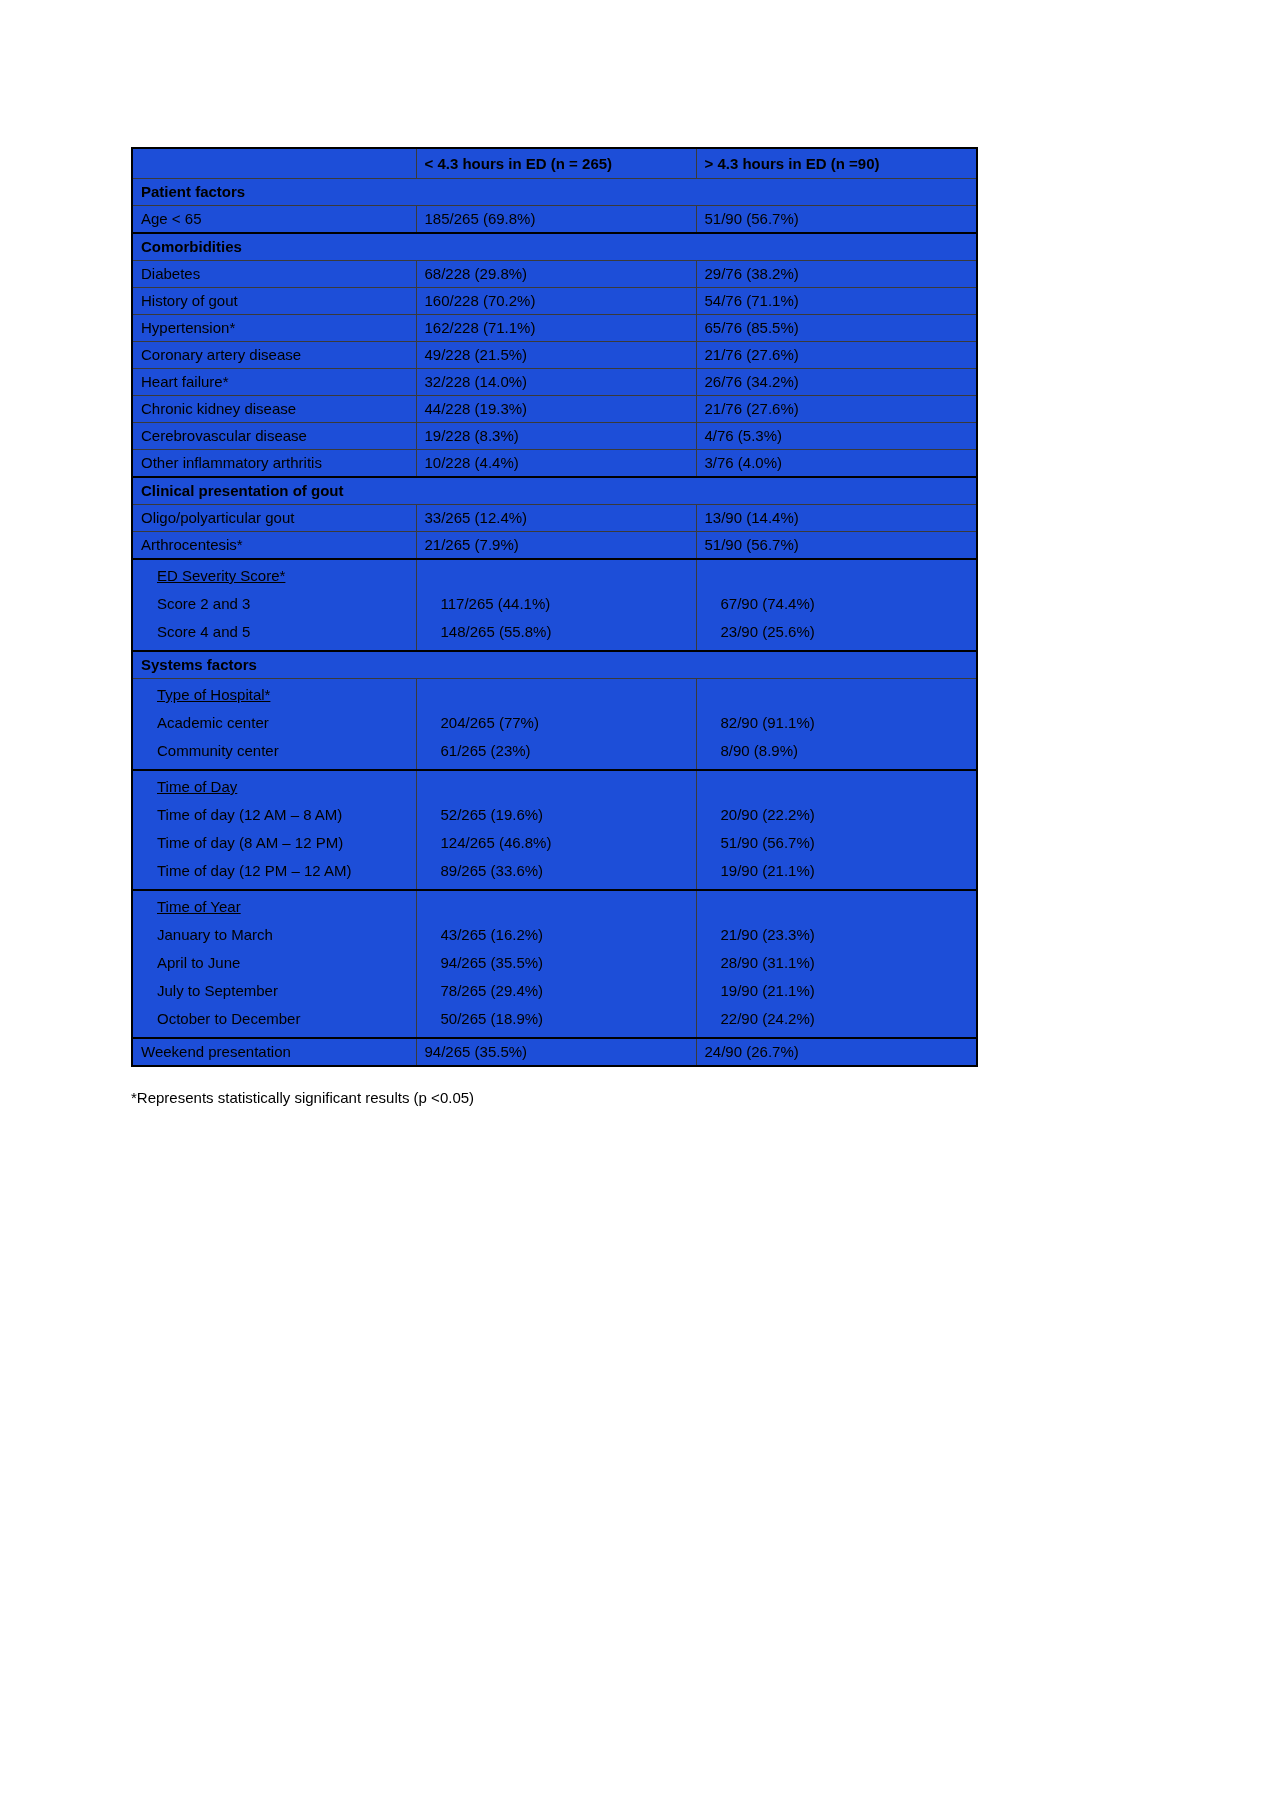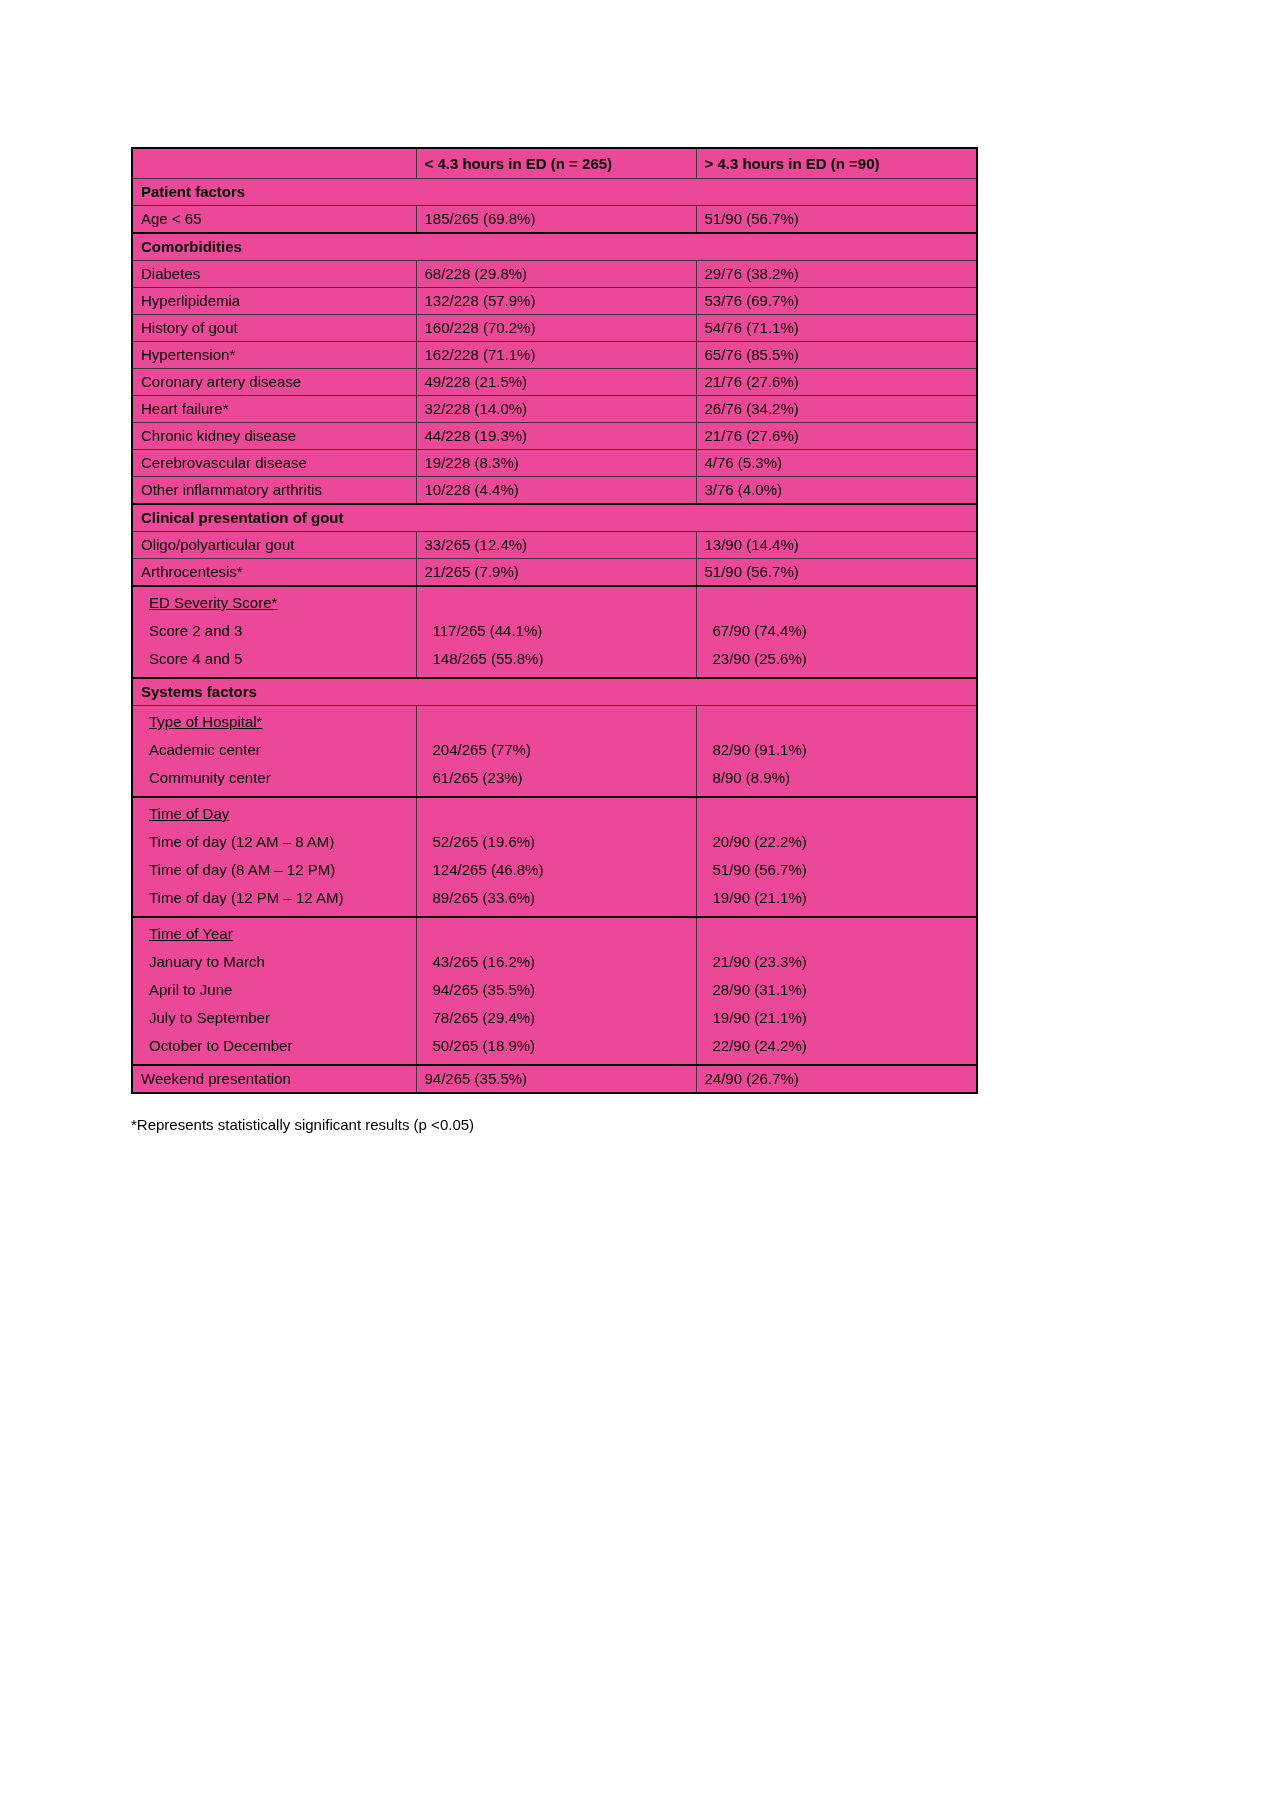--- a/index.html
+++ b/index.html
@@ -7,42 +7,42 @@
   html, body { background: #ffffff; }
   body { font-family: "Liberation Sans", sans-serif; color: #000; }
   .page { position: relative; width: 1280px; height: 1813px; background: #fff; overflow: hidden; }
   .content { position: absolute; left: 131px; top: 147px; width: 846px; }
 
   table.tbl {
     border-collapse: collapse;
     table-layout: fixed;
     width: 845px;
     font-size: 15px;
-    background: #ec4899;
+    background: #1d4ed8;
     border: 2px solid #000;
   }
   .tbl col.c1 { width: 284px; }
   .tbl col.c2 { width: 280px; }
   .tbl col.c3 { width: 281px; }
 
   .tbl th, .tbl td {
     border: 1px solid #3a3a3a;
     padding: 2px 8px;
     vertical-align: top;
     text-align: left;
     line-height: 22px;
     height: 27px;
     overflow: hidden;
     white-space: nowrap;
   }
   .tbl thead th { font-weight: bold; height: 30px; line-height: 25px; }
   tr.section td { font-weight: bold; }
   tr.thick td, tr.thick th { border-top: 2px solid #000; }
 
-  tr.group td { padding: 2px 8px 4px 16px; height: auto; }
+  tr.group td { padding: 2px 8px 4px 24px; height: auto; }
   .gline { height: 28px; line-height: 28px; white-space: nowrap; overflow: hidden; }
   .u { text-decoration: underline; }
 
   .footnote { margin-top: 21px; font-size: 15px; line-height: 20px; }
 </style>
 </head>
 <body>
 
 <div class="page">
   <div class="content">
@@ -75,25 +75,20 @@
         <tr class="section thick">
           <td colspan="3">Comorbidities</td>
         </tr>
 
         <tr>
           <td>Diabetes</td>
           <td>68/228 (29.8%)</td>
           <td>29/76 (38.2%)</td>
         </tr>
         <tr>
-          <td>Hyperlipidemia</td>
-          <td>132/228 (57.9%)</td>
-          <td>53/76 (69.7%)</td>
-        </tr>
-        <tr>
           <td>History of gout</td>
           <td>160/228 (70.2%)</td>
           <td>54/76 (71.1%)</td>
         </tr>
         <tr>
           <td>Hypertension*</td>
           <td>162/228 (71.1%)</td>
           <td>65/76 (85.5%)</td>
         </tr>
         <tr>

